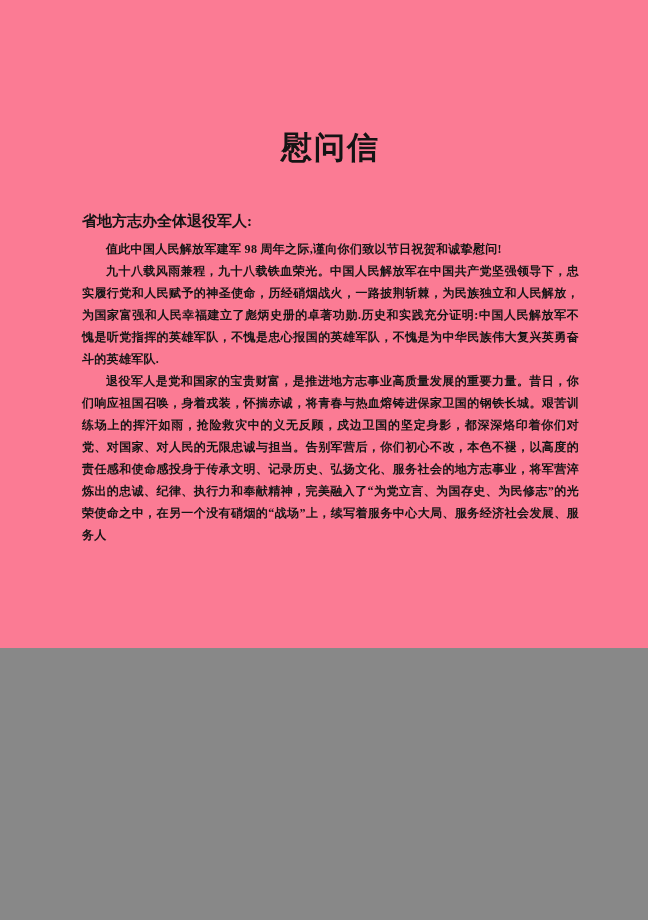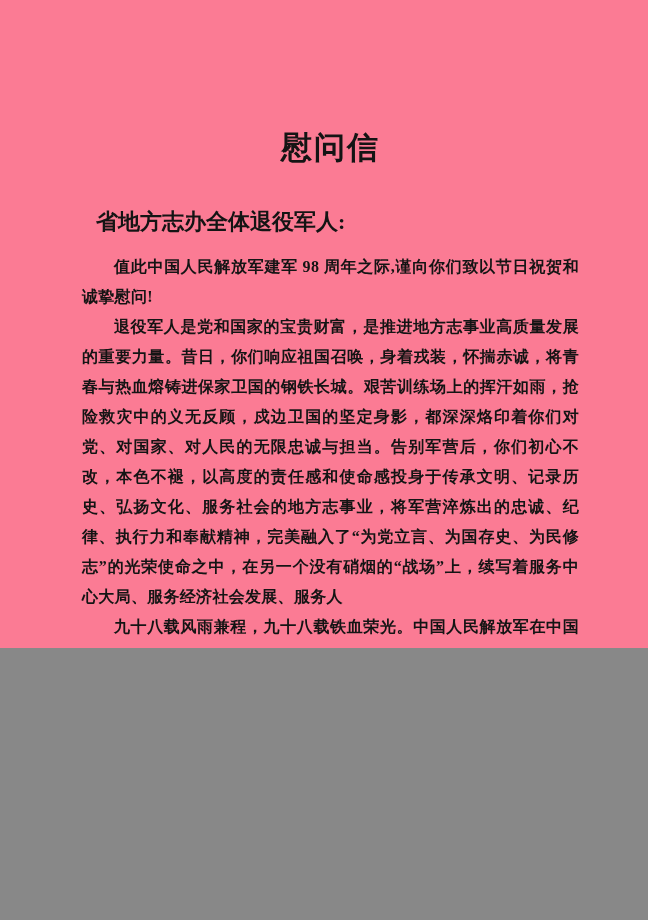--- a/index.html
+++ b/index.html
@@ -24,31 +24,31 @@
   }
   .doc-title {
     margin: 0 0 41px 0;
     font-size: 31px;
     font-weight: bold;
     text-align: center;
     letter-spacing: 2px;
     line-height: 33px;
   }
   .salutation {
-    margin: 14px;
-    font-size: 22px;
+    margin: 0;
+    font-size: 15px;
     font-weight: bold;
     line-height: 33px;
     text-align: left;
   }
   .body-para {
     margin: 0;
-    font-size: 16px;
+    font-size: 12px;
     font-weight: bold;
-    line-height: 30px;
+    line-height: 22px;
     text-align: justify;
     text-indent: 2em;
     letter-spacing: 0.3px;
     word-break: break-all;
   }
   .page-footer {
     position: absolute;
     top: 839px;
     right: 64px;
     font-size: 17px;
@@ -58,17 +58,17 @@
   }
 </style>
 </head>
 <body>
 
 <div class="page">
   <div class="content">
     <h1 class="doc-title">慰问信</h1>
     <p class="salutation">省地方志办全体退役军人:</p>
     <p class="body-para">值此中国人民解放军建军 98 周年之际,谨向你们致以节日祝贺和诚挚慰问!</p>
+    <p class="body-para">九十八载风雨兼程，九十八载铁血荣光。中国人民解放军在中国共产党坚强领导下，忠实履行党和人民赋予的神圣使命，历经硝烟战火，一路披荆斩棘，为民族独立和人民解放，为国家富强和人民幸福建立了彪炳史册的卓著功勋.历史和实践充分证明:中国人民解放军不愧是听党指挥的英雄军队，不愧是忠心报国的英雄军队，不愧是为中华民族伟大复兴英勇奋斗的英雄军队.</p>
     <p class="body-para">退役军人是党和国家的宝贵财富，是推进地方志事业高质量发展的重要力量。昔日，你们响应祖国召唤，身着戎装，怀揣赤诚，将青春与热血熔铸进保家卫国的钢铁长城。艰苦训练场上的挥汗如雨，抢险救灾中的义无反顾，戍边卫国的坚定身影，都深深烙印着你们对党、对国家、对人民的无限忠诚与担当。告别军营后，你们初心不改，本色不褪，以高度的责任感和使命感投身于传承文明、记录历史、弘扬文化、服务社会的地方志事业，将军营淬炼出的忠诚、纪律、执行力和奉献精神，完美融入了“为党立言、为国存史、为民修志”的光荣使命之中，在另一个没有硝烟的“战场”上，续写着服务中心大局、服务经济社会发展、服务人</p>
-    <p class="body-para">九十八载风雨兼程，九十八载铁血荣光。中国人民解放军在中国共产党坚强领导下，忠实履行党和人民赋予的神圣使命，历经硝烟战火，一路披荆斩棘，为民族独立和人民解放，为国家富强和人民幸福建立了彪炳史册的卓著功勋.历史和实践充分证明:中国人民解放军不愧是听党指挥的英雄军队，不愧是忠心报国的英雄军队，不愧是为中华民族伟大复兴英勇奋斗的英雄军队.</p>
   </div>
   <div class="page-footer">— 1 —</div>
 </div>
 
 </body></html>

